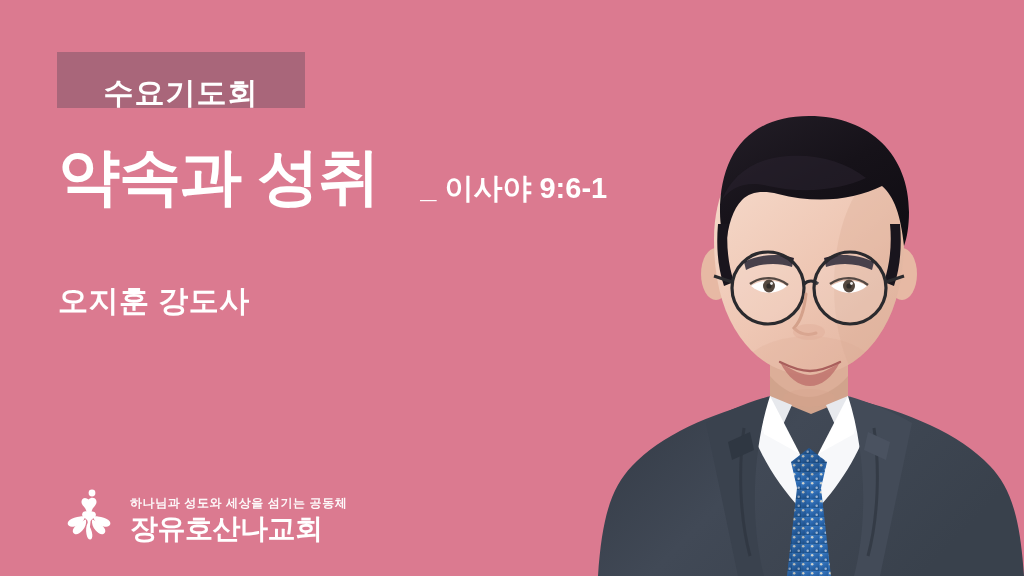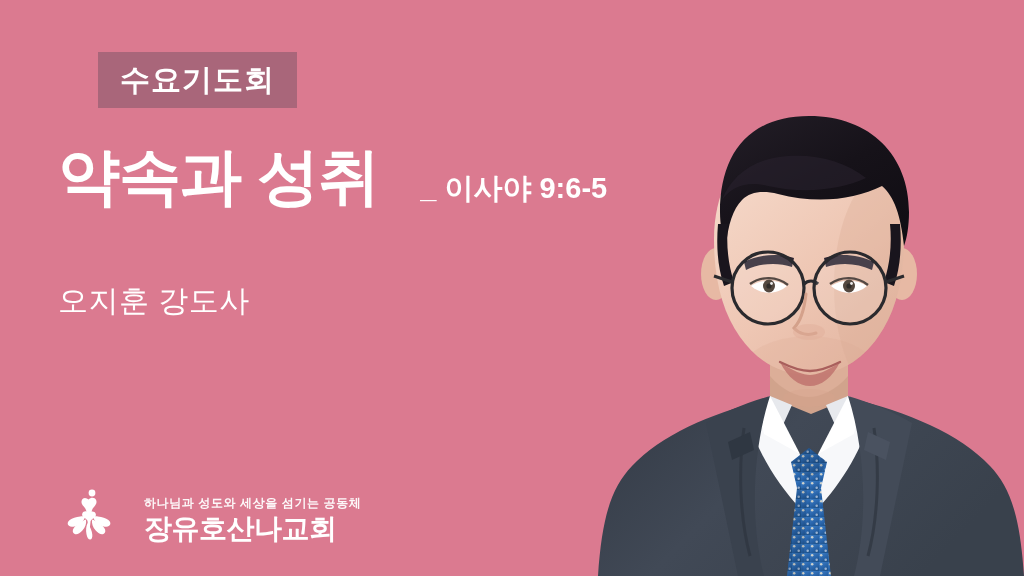--- a/index.html
+++ b/index.html
@@ -23,27 +23,26 @@
     position: absolute;
     inset: 0;
     background: #db7a90;
   }
 
   
   .badge {
     position: absolute;
     left: 57px;
     top: 52px;
-    width: 199px;
+    width: 248px;
     height: 56px;
     background: #a9667a;
     display: flex;
-    align-items: center;
+    align-items: flex-end;
     justify-content: center;
-    margin-left: 41px;
   }
   .badge-label {
     color: #ffffff;
     font-size: 30px;
     font-weight: 700;
     letter-spacing: 1px;
     line-height: 1;
     white-space: nowrap;
   }
 
@@ -73,34 +72,34 @@
     letter-spacing: 0px;
   }
 
   
   .speaker {
     position: absolute;
     left: 58px;
     top: 286px;
     color: #ffffff;
     font-size: 30px;
-    font-weight: 400;
+    font-weight: 700;
     line-height: 1;
     letter-spacing: 0.5px;
     white-space: nowrap;
   }
 
   
   .logo {
     position: absolute;
     left: 58px;
     top: 483px;
     display: flex;
     align-items: flex-end;
-    gap: 24px;
+    gap: 10px;
   }
   .logo-emblem {
     width: 62px;
     height: 62px;
     flex: 0 0 auto;
     position: relative;
     top: 2px;
   }
   .logo-textblock {
     display: flex;
@@ -144,21 +143,21 @@
 <div id="slide">
 
   <div class="bg"></div>
 
   <div class="badge">
     <span class="badge-label">수요기도회</span>
   </div>
 
   <div class="title-row">
     <span class="title-main">약속과 성취</span>
-    <span class="title-ref">_ 이사야 9:6-5</span>
+    <span class="title-ref">_ 이사야 9:6-1</span>
   </div>
 
   <div class="speaker">오지훈 강도사</div>
 
   <div class="logo">
     <div class="logo-emblem">
       <svg viewBox="0 0 62 62" xmlns="http://www.w3.org/2000/svg" aria-hidden="true">
         <g fill="#ffffff">
 
           <circle cx="34" cy="8" r="3.4"></circle>

